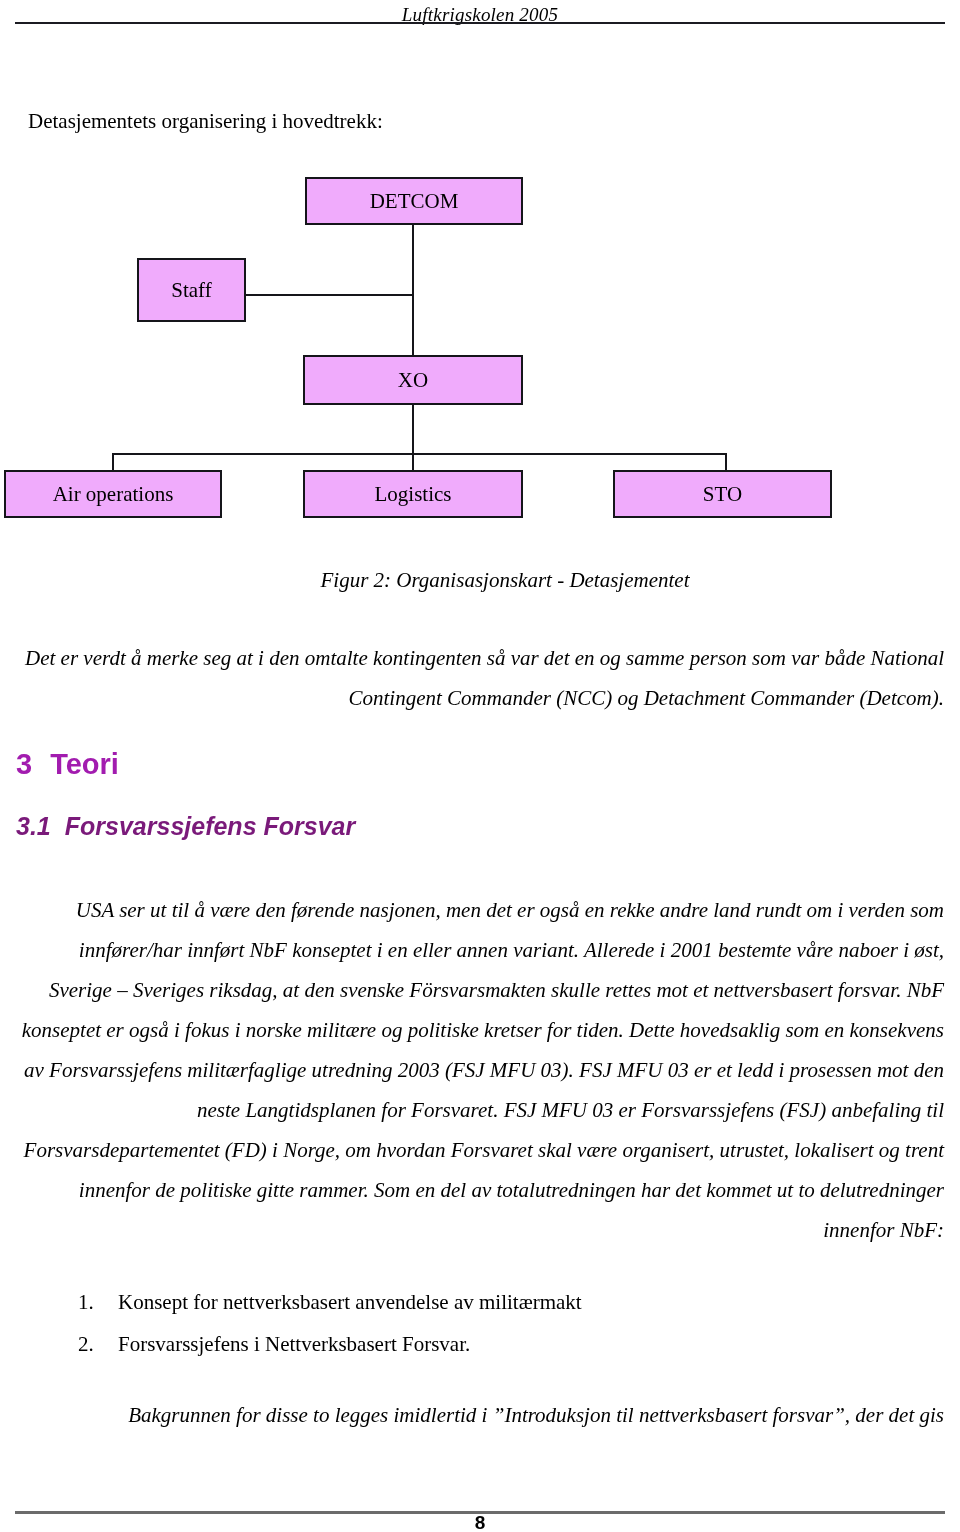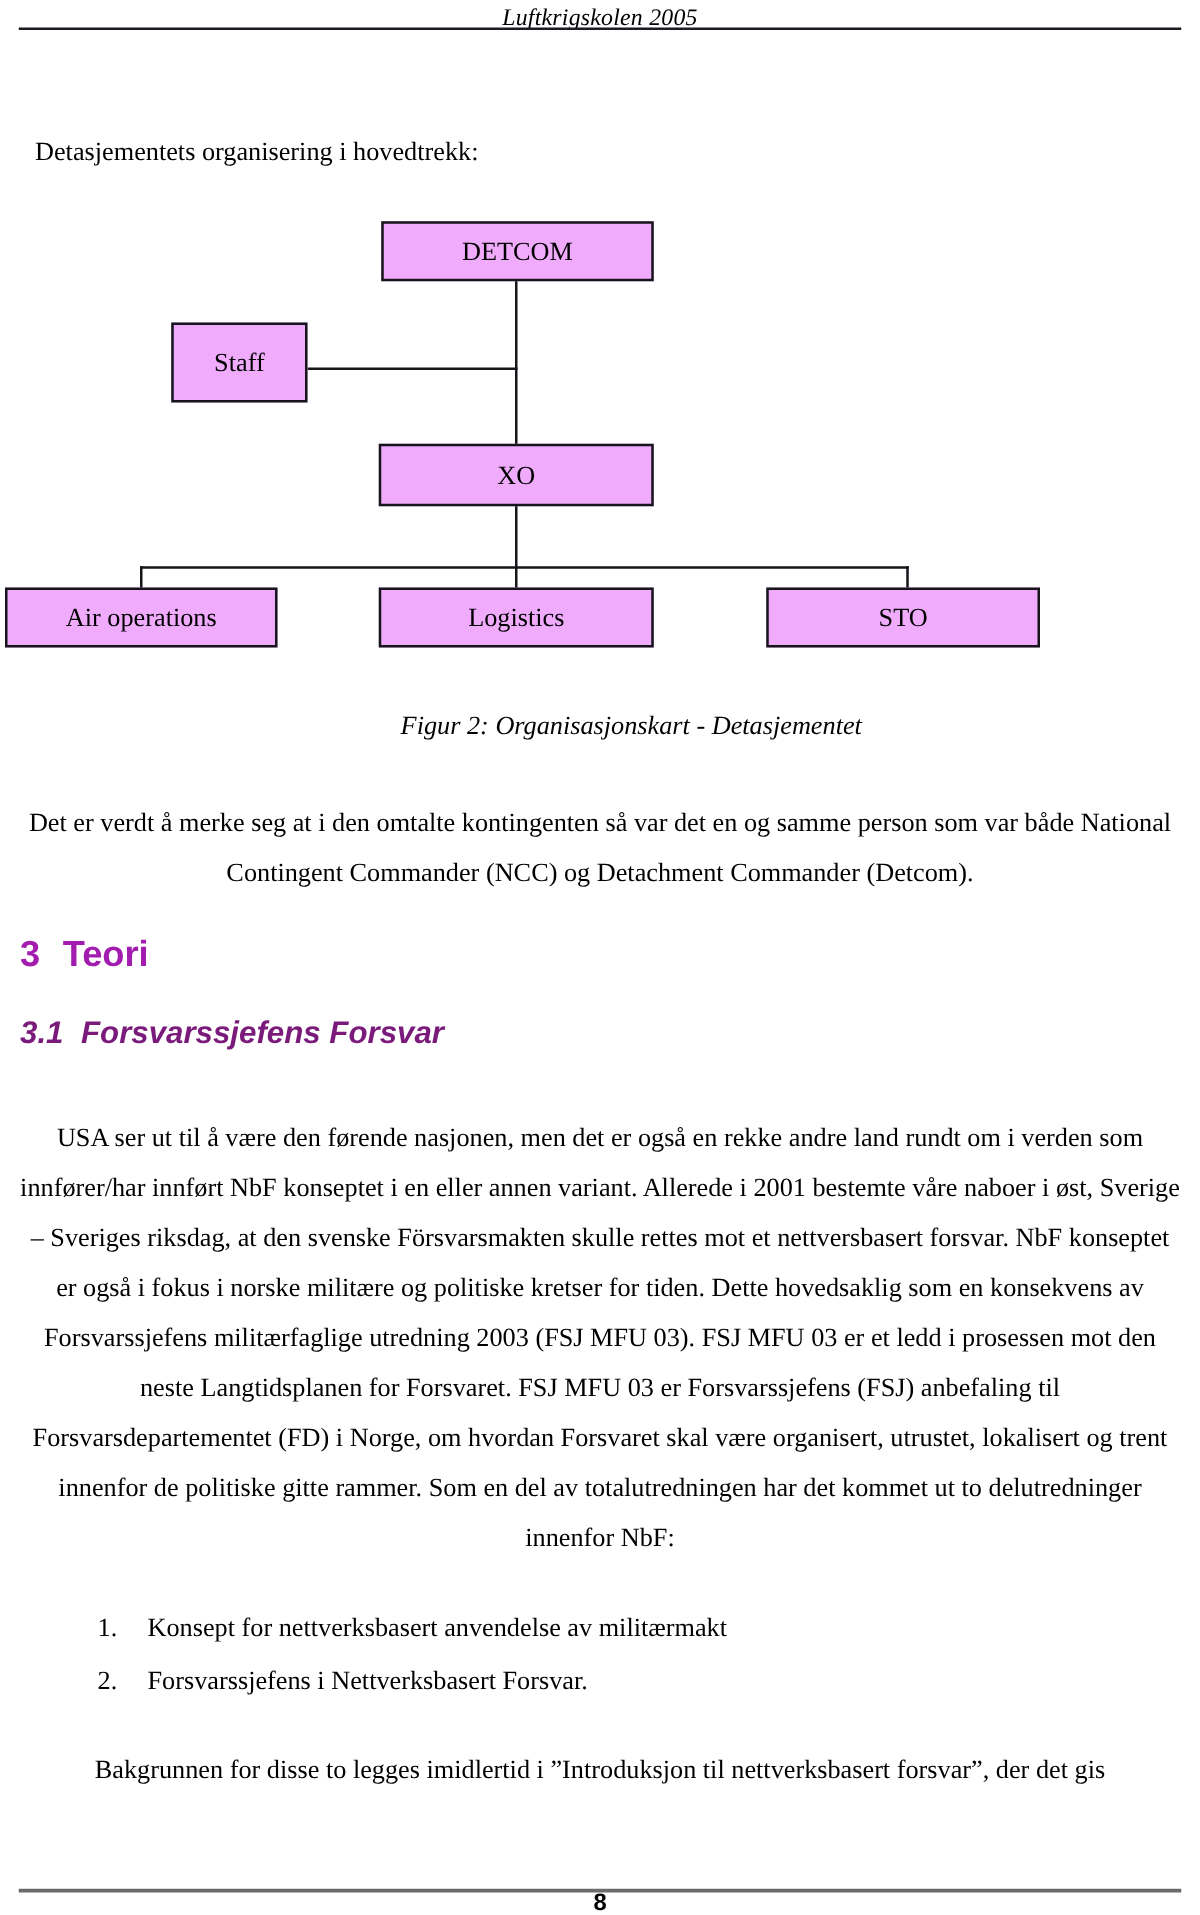--- a/index.html
+++ b/index.html
@@ -103,21 +103,22 @@
     padding-left: 25px;
   }
 
   
   .body-par {
     position: absolute;
     left: 16px;
     width: 928px;
     font-size: 21px;
     line-height: 40px;
-    text-align: center;
+    text-align: right;
+    font-style: italic;
   }
   #par-intro    { top: 638px; }
   #par-usa      { top: 890px; }
   #par-closing  { top: 1395px; }
 
   
   #heading-3 {
     position: absolute;
     left: 16px; top: 748px;
     font-family: "Liberation Sans", "DejaVu Sans", sans-serif;

